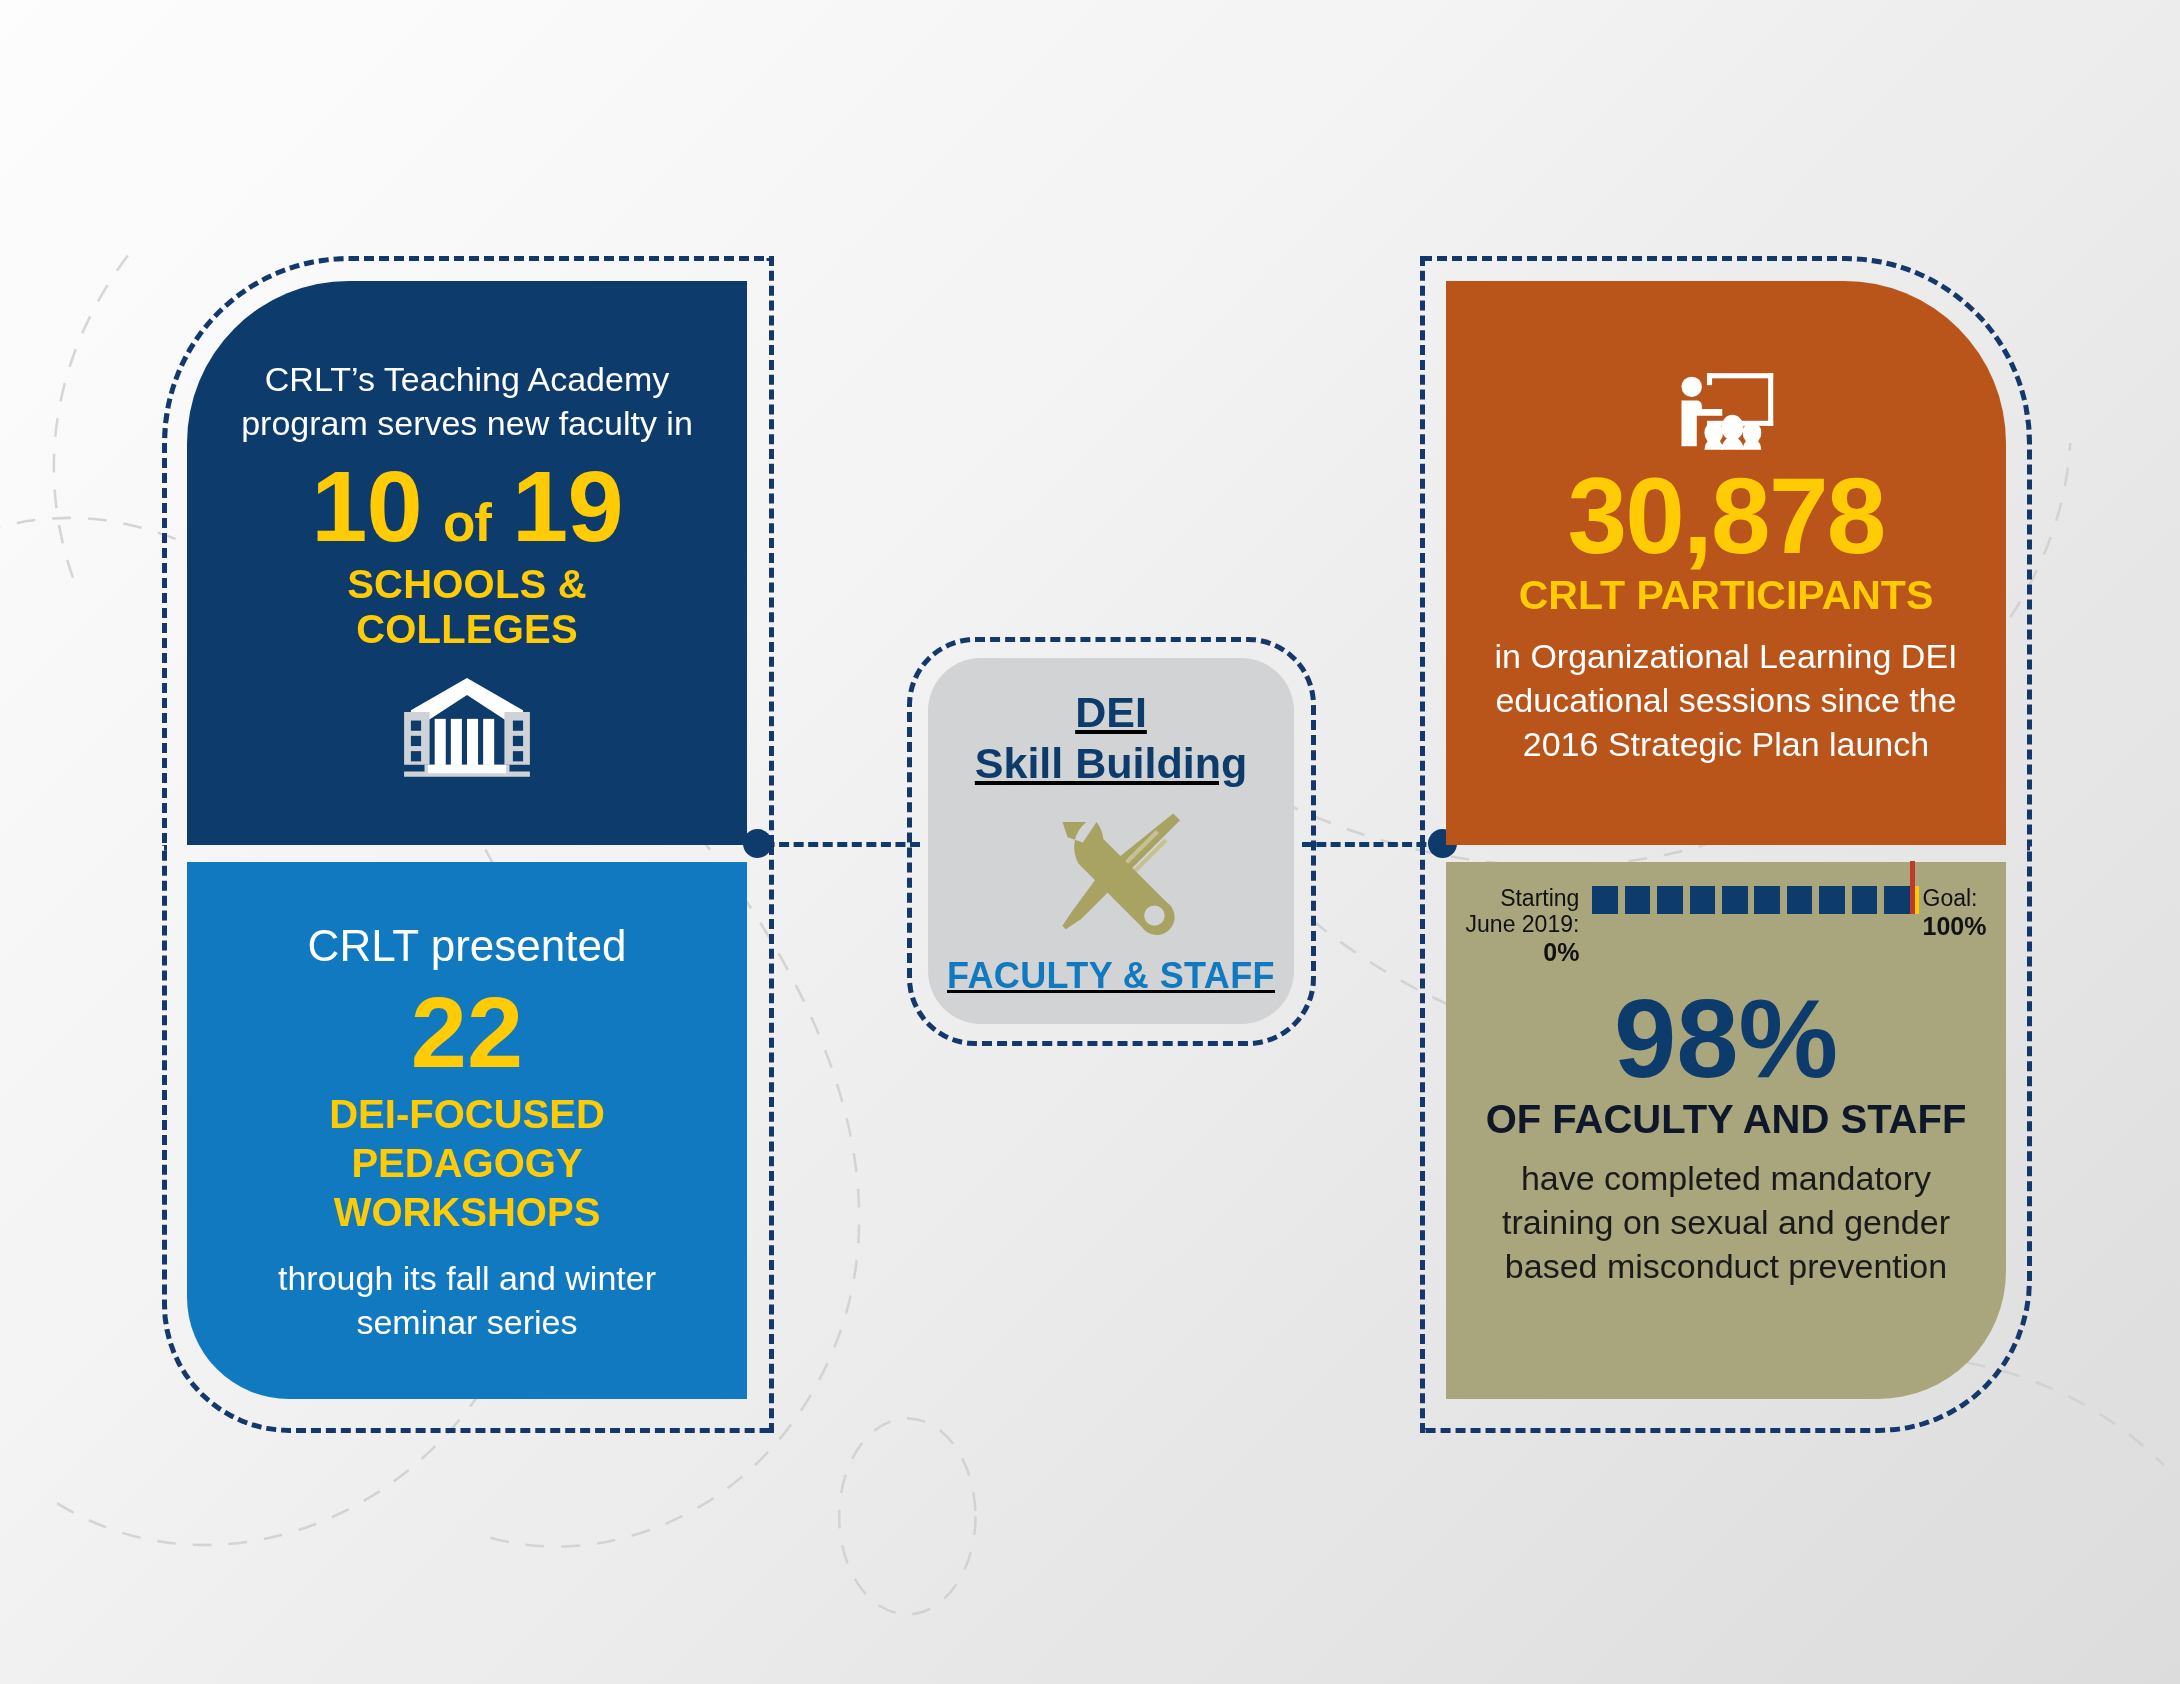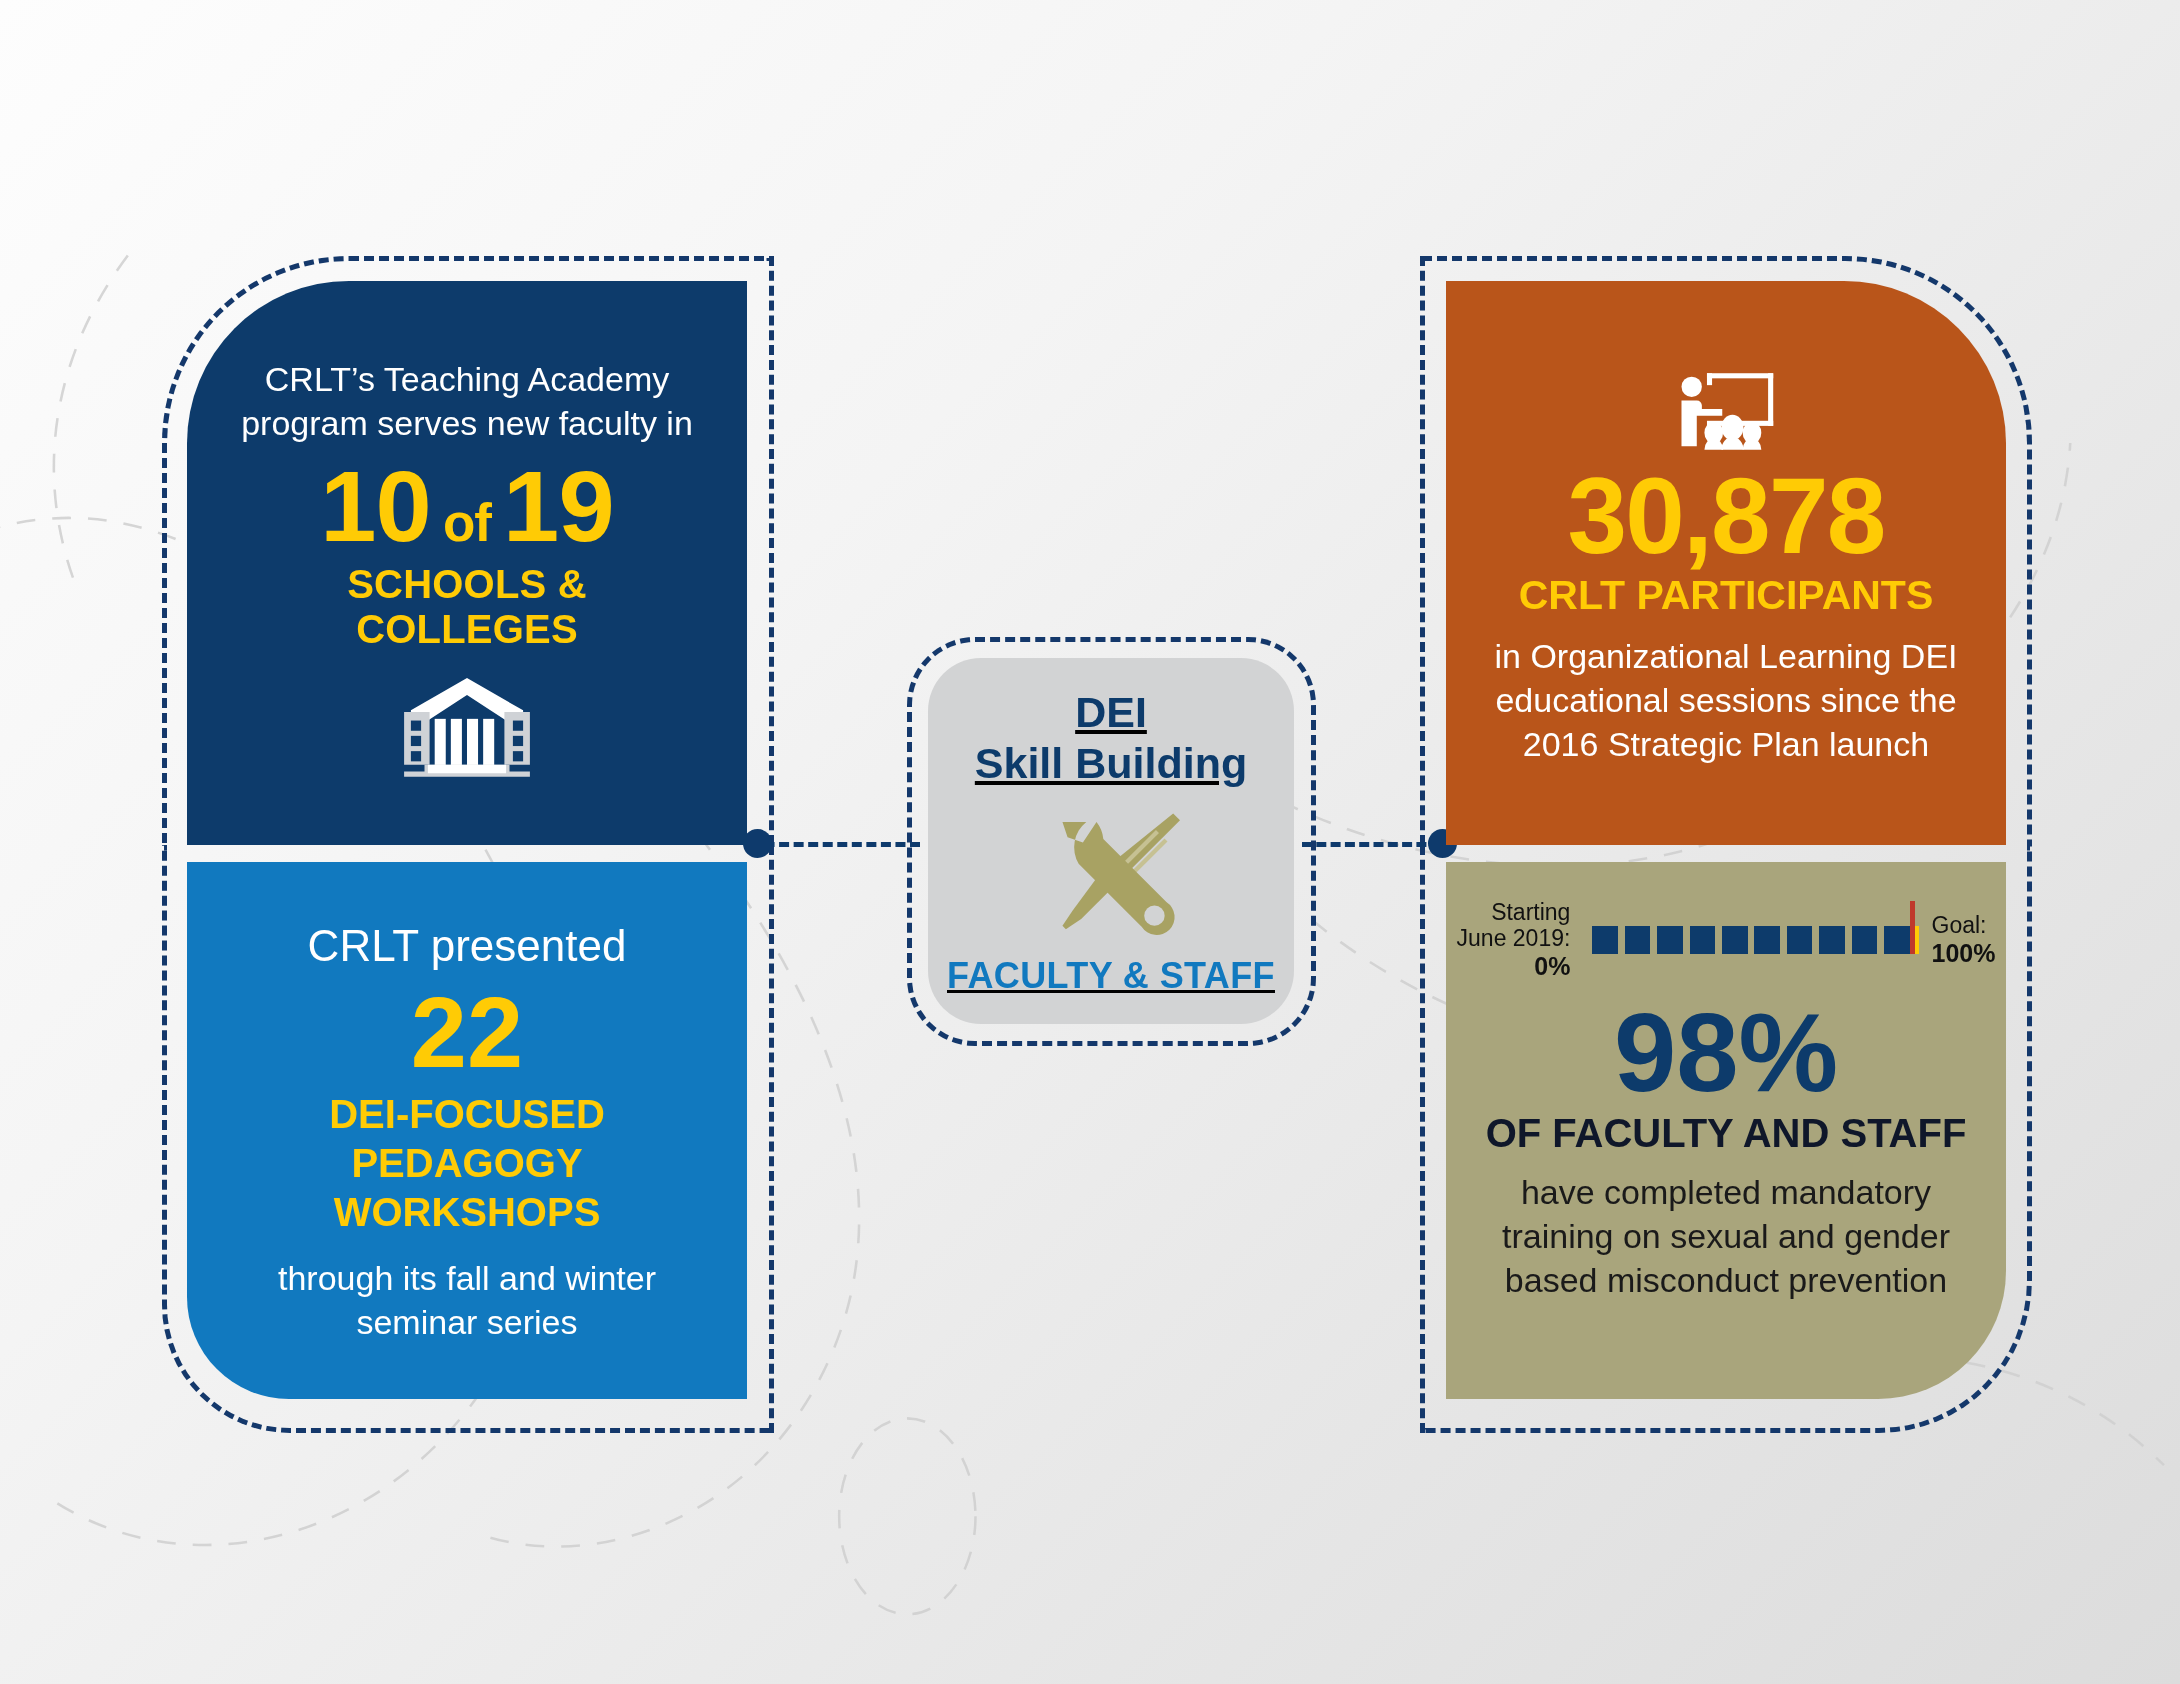--- a/index.html
+++ b/index.html
@@ -79,21 +79,21 @@
   }
   #card-navy .bignum {
     color: #FFCB05;
     font-size: 101px;
     font-weight: 700;
     line-height: 1.0;
     letter-spacing: -0.9px;
     display: flex;
     align-items: baseline;
     justify-content: center;
-    gap: 12px;
+    gap: 21px;
   }
   #card-navy .bignum .of {
     font-size: 53px;
     font-weight: 700;
   }
   #card-navy .sub {
     color: #FFCB05;
     font-size: 40px;
     font-weight: 700;
     letter-spacing: 0.2px;
@@ -228,25 +228,25 @@
   #card-khaki .foot {
     color: #1a1a1a;
     font-size: 34px;
     line-height: 1.3;
     margin-top: 13.6px;
   }
 
   
   .meter {
     display: flex;
-    align-items: center;
+    align-items: flex-start;
     justify-content: center;
     width: 100%;
-    gap: 22px;
-    margin-top: 16px;
+    gap: 13px;
+    margin-top: 2px;
   }
   .meter-label {
     font-size: 23px;
     line-height: 1.12;
     color: #111111;
     text-align: right;
     white-space: nowrap;
     padding-bottom: 3.4px;
   }
   .meter-label.right { text-align: left; }

